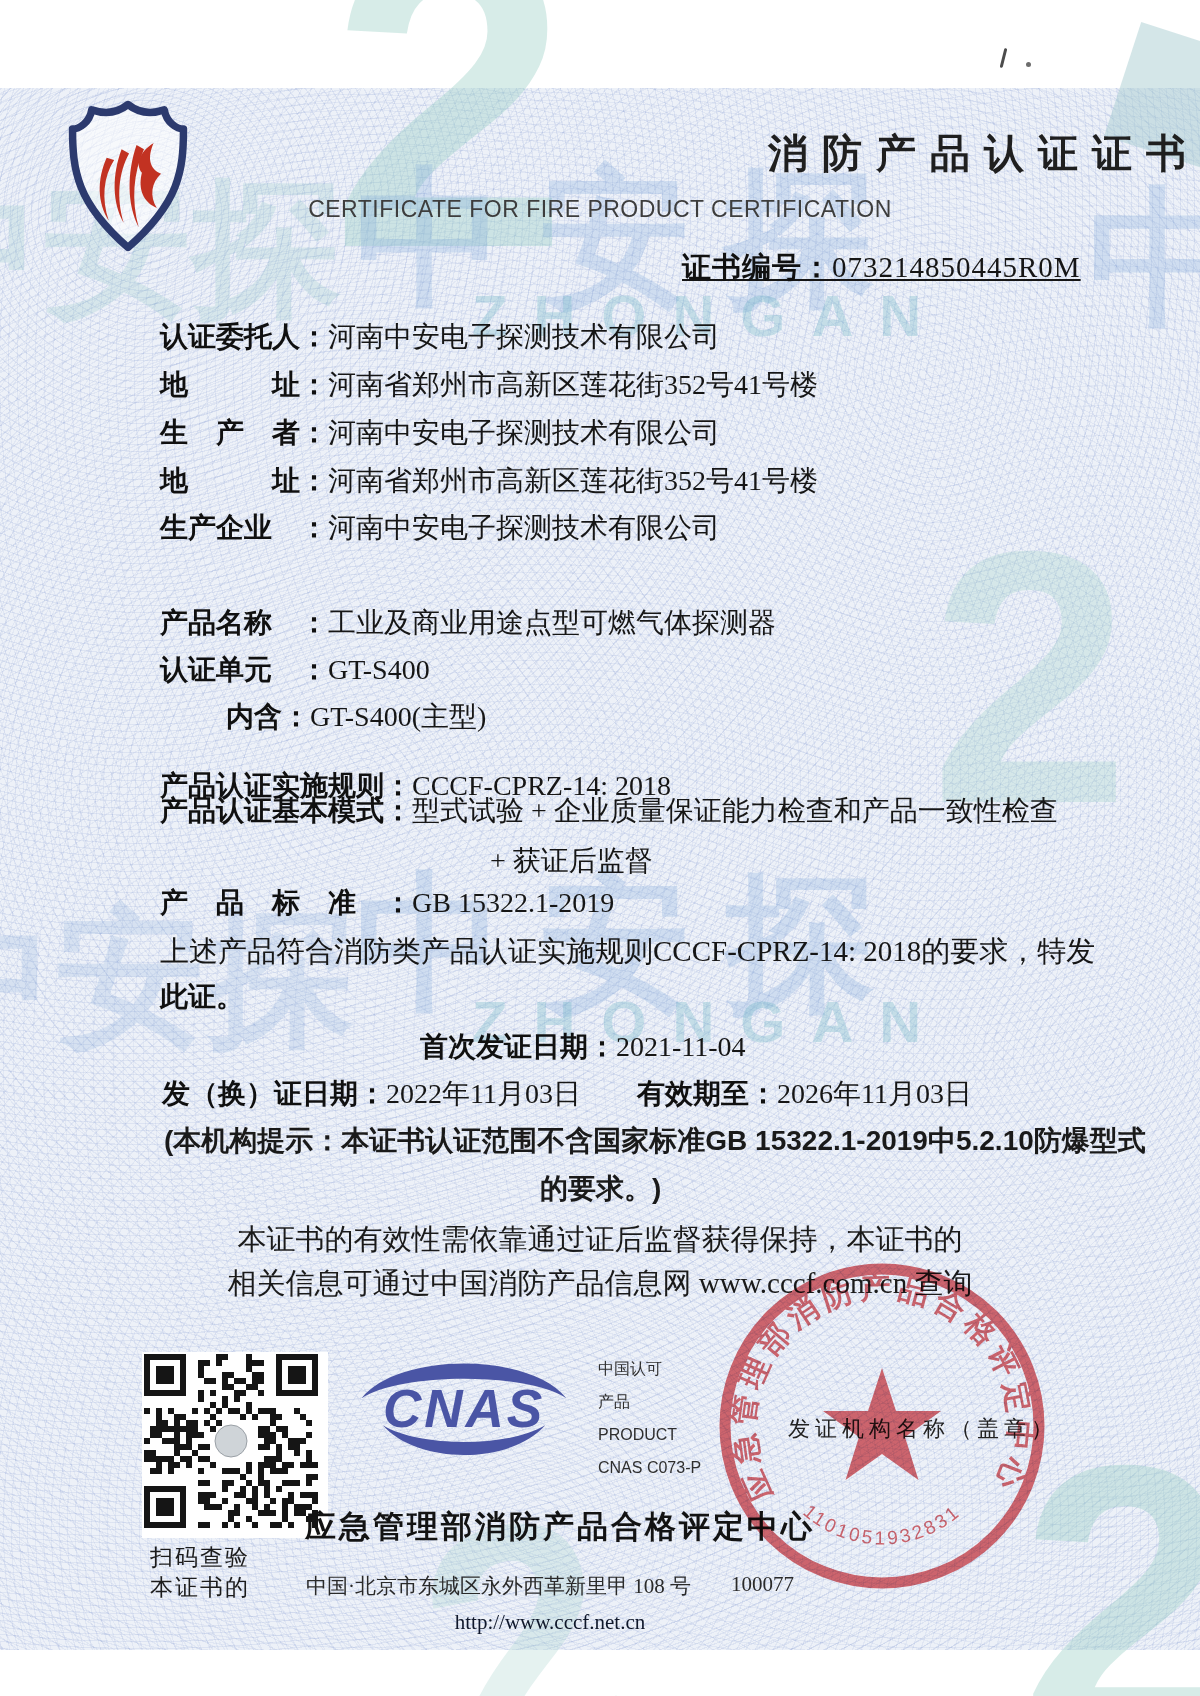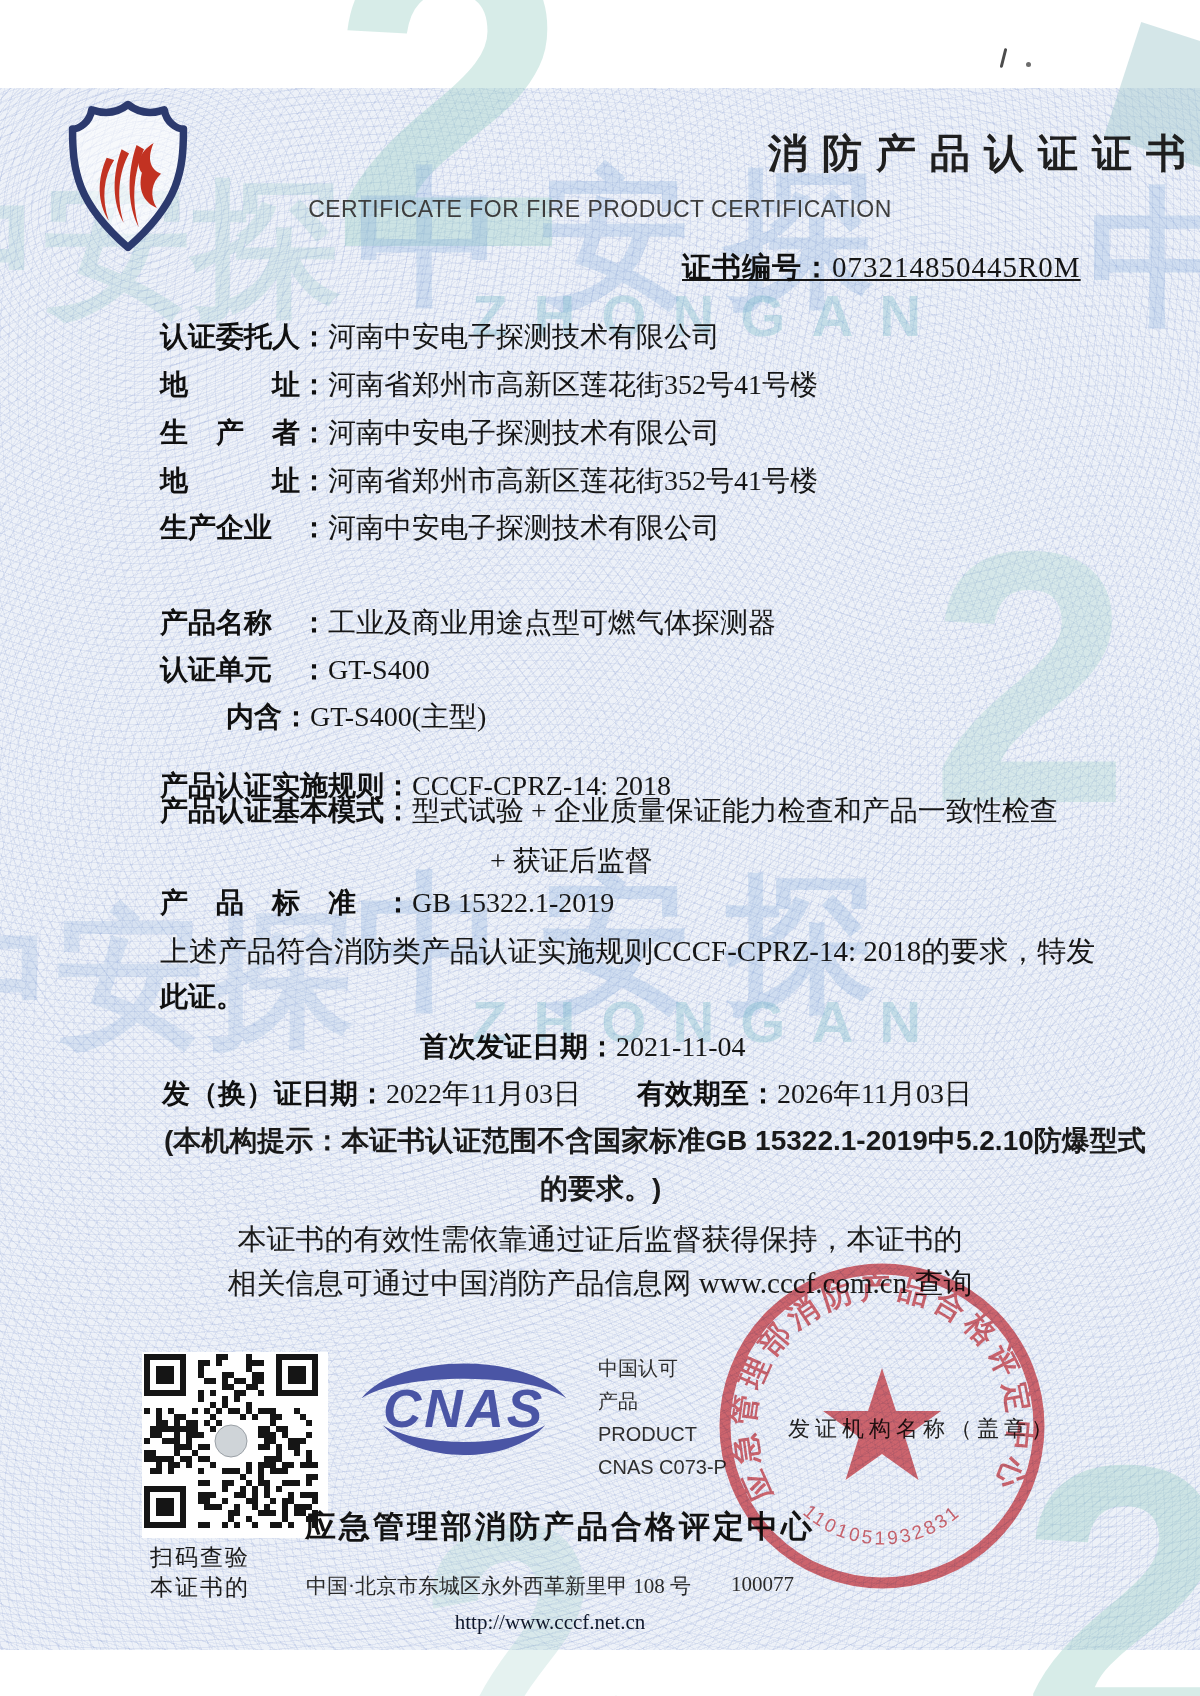--- a/index.html
+++ b/index.html
@@ -28,21 +28,21 @@
          color:#3d3d3d;font-family:"Liberation Sans",sans-serif;font-weight:500;}
   .certno{top:248px;left:682px;font-size:29px;letter-spacing:1px;color:#161616;text-decoration:underline;}
   .row{position:absolute;left:160px;font-size:28px;white-space:nowrap;}
   .lab{font-family:"Liberation Sans",sans-serif;font-weight:bold;color:#101010;}
   .val{font-family:"Liberation Serif",serif;color:#161616;}
   .bold-line{font-family:"Liberation Sans",sans-serif;font-weight:bold;font-size:28px;}
   .center-line{left:0;width:100%;text-align:center;font-size:29px;}
   .qr-box{top:1352px;left:142px;width:182px;height:182px;background:#ffffff;padding:2px;}
   .qr-cap{left:150px;font-size:23px;letter-spacing:2px;color:#1c1c1c;}
   .cnas-svg{top:1344px;left:348px;}
-  .accred{top:1352px;left:598px;font-size:20px;line-height:33px;color:#2e2e2e;
+  .accred{top:1352px;left:598px;font-size:16px;line-height:33px;color:#2e2e2e;
           font-family:"Liberation Sans",sans-serif;white-space:nowrap;}
   .seal-hint{top:1414px;left:788px;font-size:22px;letter-spacing:5px;color:#222;z-index:1;}
   .seal-svg{position:absolute;top:1256px;left:712px;z-index:2;mix-blend-mode:multiply;opacity:0.88;}
   .org-name{top:1506px;left:0;width:1120px;text-align:center;font-size:31px;letter-spacing:3px;
             font-weight:bold;font-family:"Liberation Sans",sans-serif;color:#131313;}
   .addr{top:1572px;left:0;width:1100px;display:flex;justify-content:center;gap:40px;font-size:21px;color:#2a2a2a;}
   .website{top:1610px;left:0;width:1100px;text-align:center;font-size:21px;color:#0f172a;}
   .pen-mark{position:absolute;left:1002px;top:48px;width:3px;height:20px;background:#4c4c4c;
             border-radius:2px;transform:rotate(14deg);z-index:3;}
   .pen-dot{position:absolute;left:1026px;top:62px;width:5px;height:5px;background:#6d6d6d;border-radius:50%;z-index:3;}

